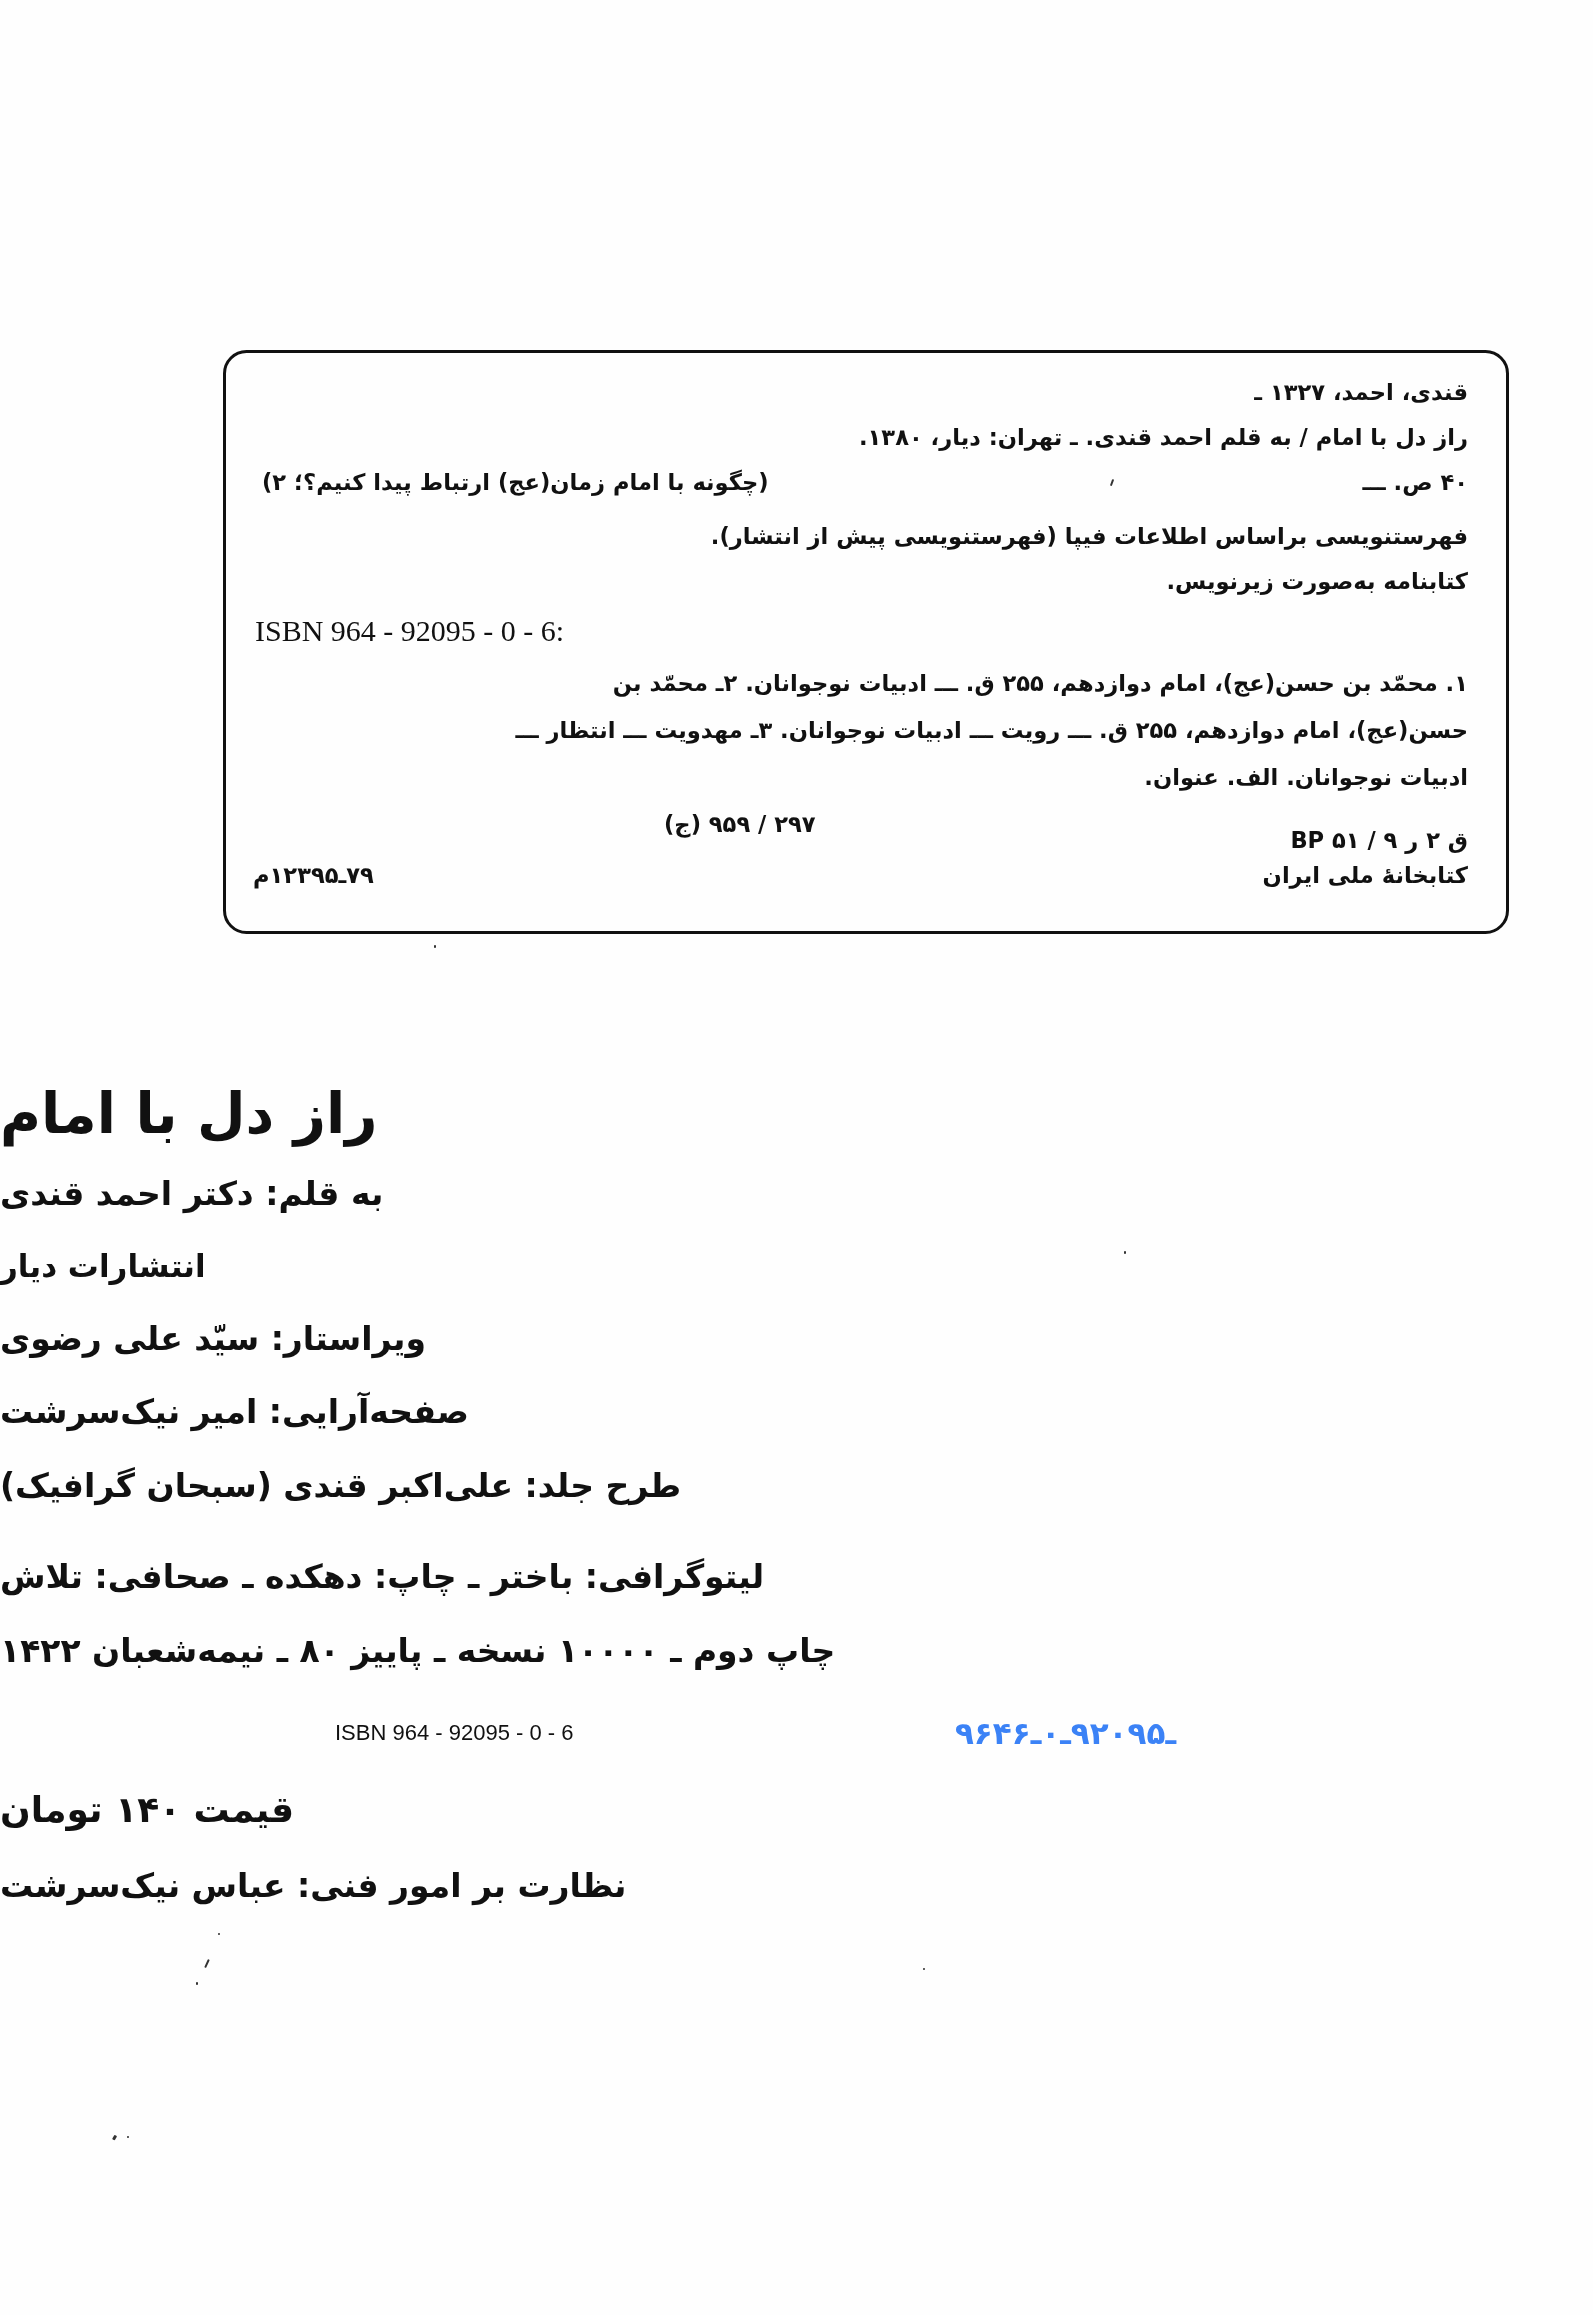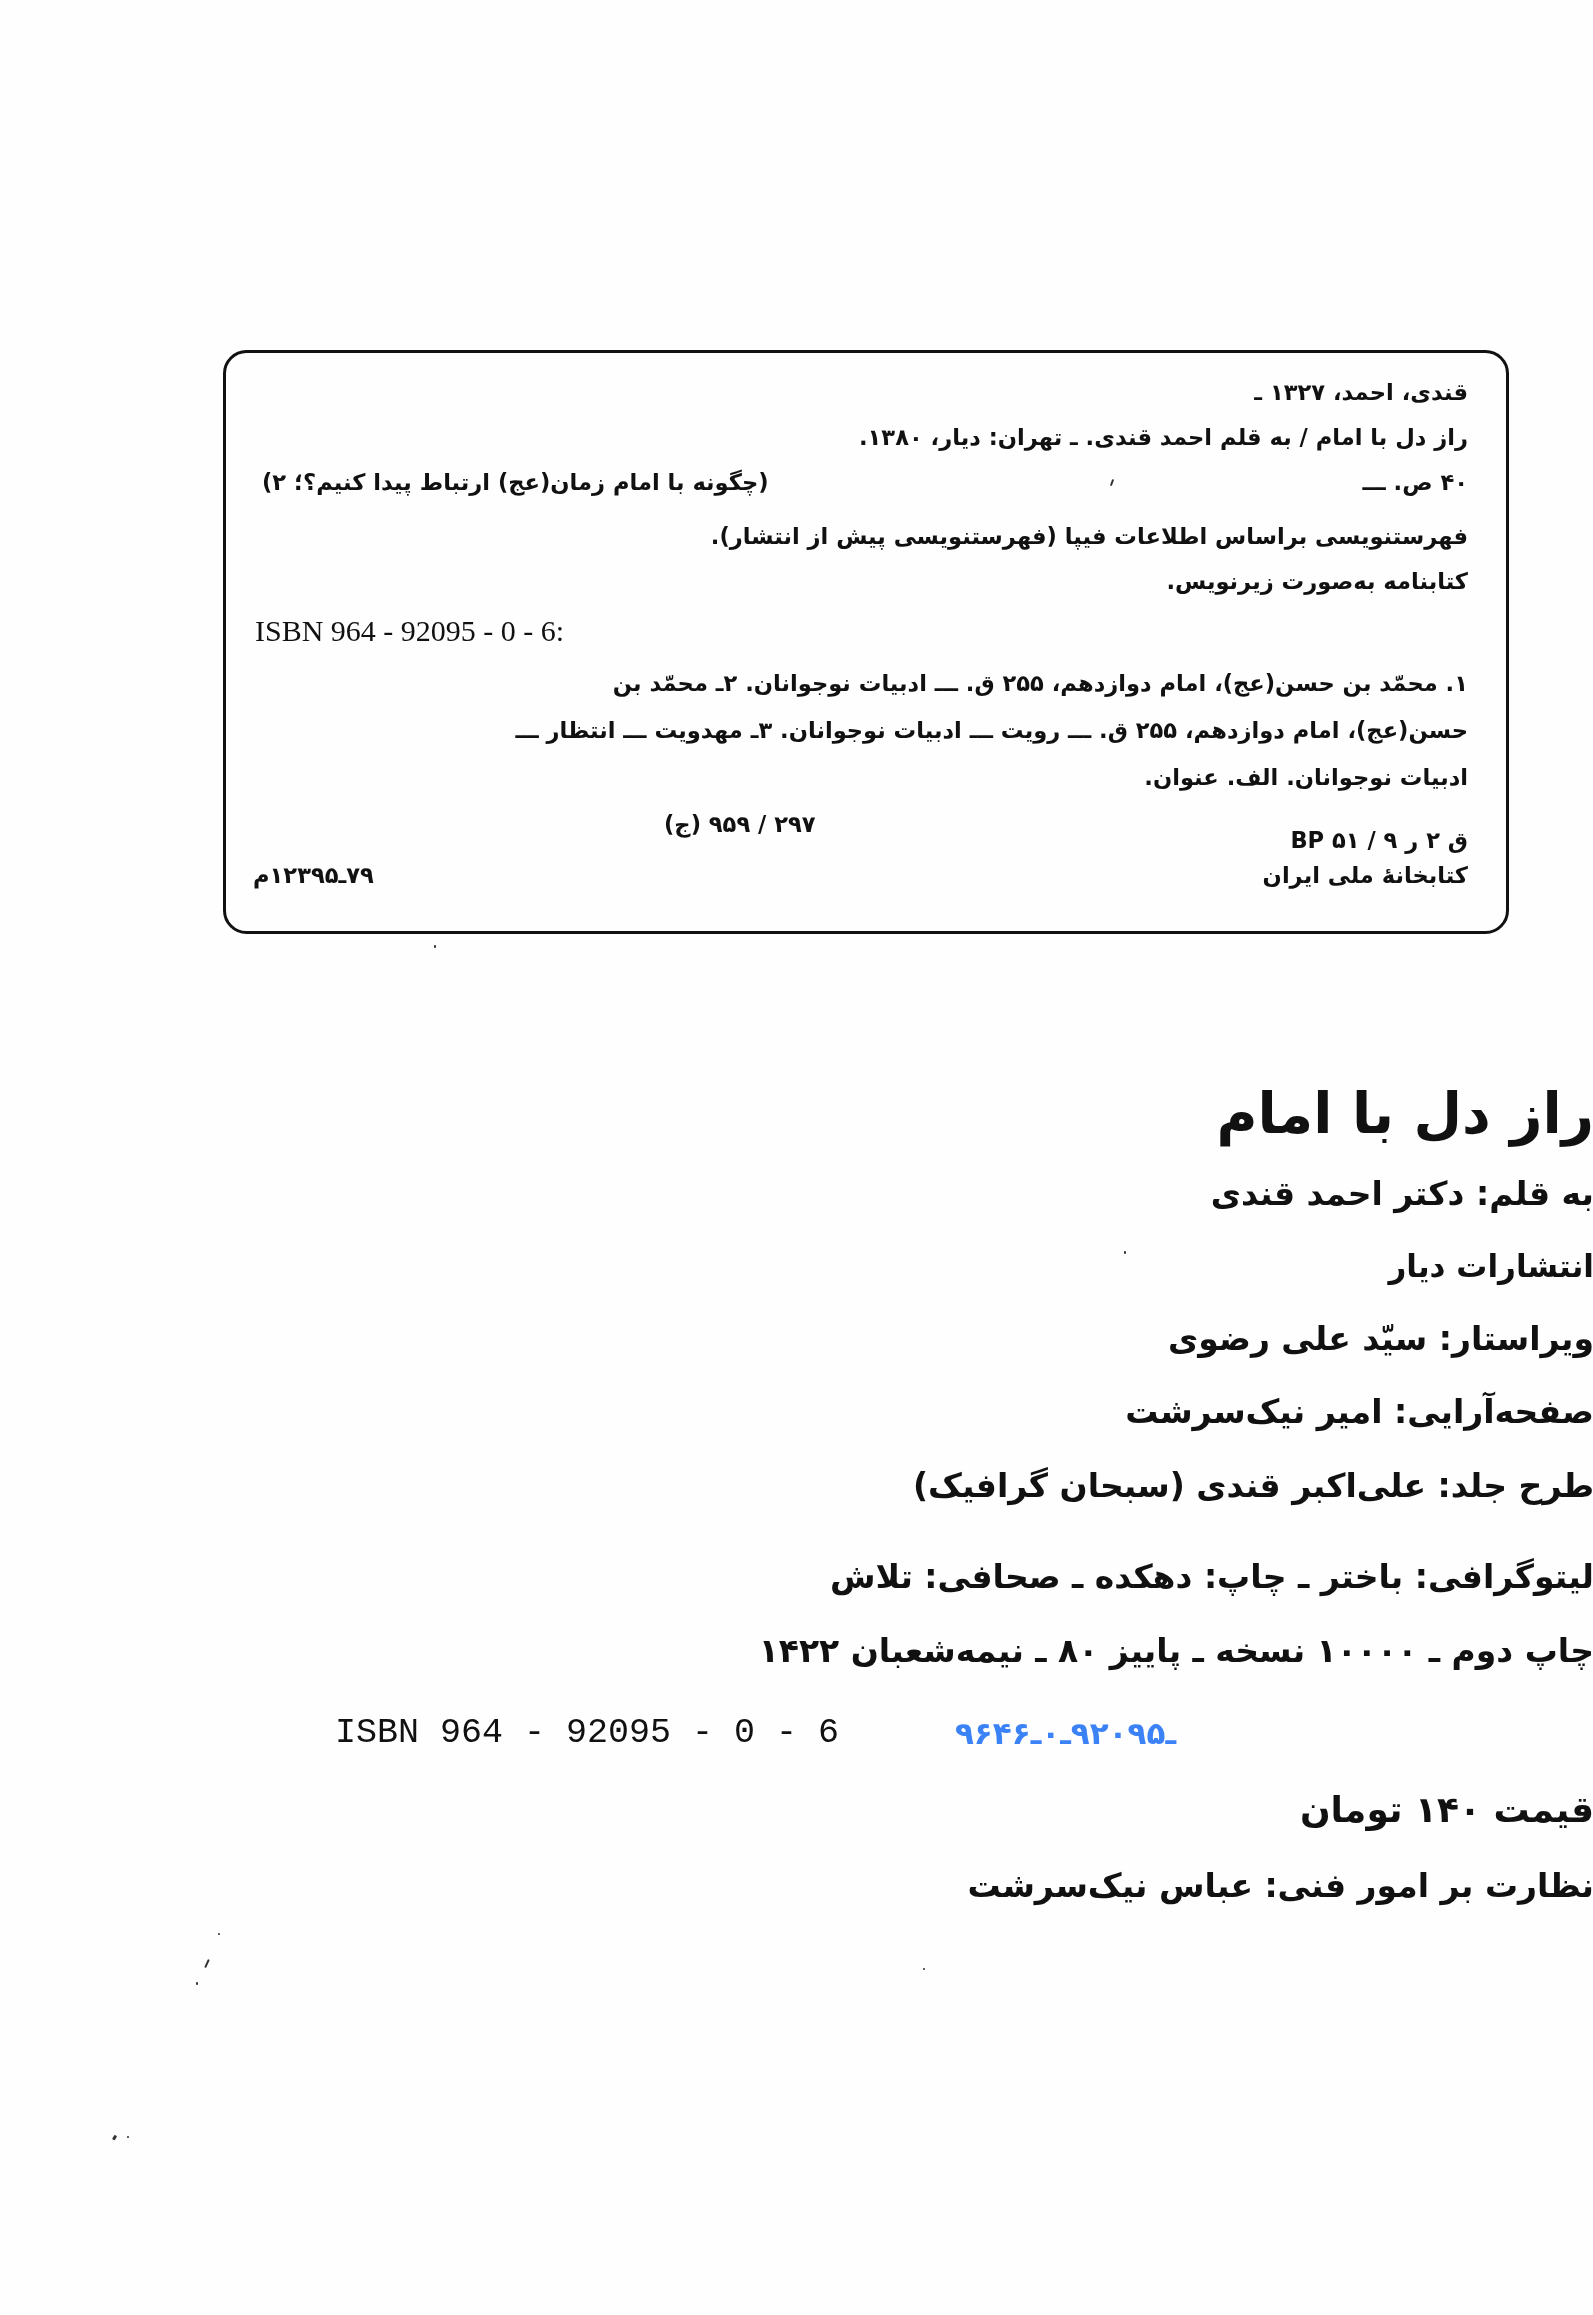--- a/index.html
+++ b/index.html
@@ -46,21 +46,21 @@
       font-family: "Liberation Serif", serif;
       font-weight: normal;
       font-size: 30px;
     }
     
     .r { right: 38px; }
     .credits-line {
       position: absolute;
       left: 0;
       width: 1594px;
-      text-align: right;
+      text-align: left;
       direction: rtl;
       font-family: "DejaVu Sans", sans-serif;
       font-weight: bold;
       color: #111;
       white-space: nowrap;
     }
     .title {
       font-size: 56px;
       top: 1078px;
       line-height: 72px;
@@ -73,22 +73,22 @@
       position: absolute;
       top: 1710px;
       left: 335px;
       width: 841px;
       height: 45px;
       display: flex;
       justify-content: space-between;
       align-items: center;
     }
     .isbn-latin {
-      font-family: Liberation Mono, monospace;
-      font-size: 35px;
+      font-family: Liberation Sans, sans-serif;
+      font-size: 22px;
       direction: ltr;
       color: #111;
     }
     .isbn-persian {
       font-family: "DejaVu Sans", sans-serif;
       font-size: 31px;
       font-weight: bold;
       direction: ltr;
       color: #3b82f6;
     }

